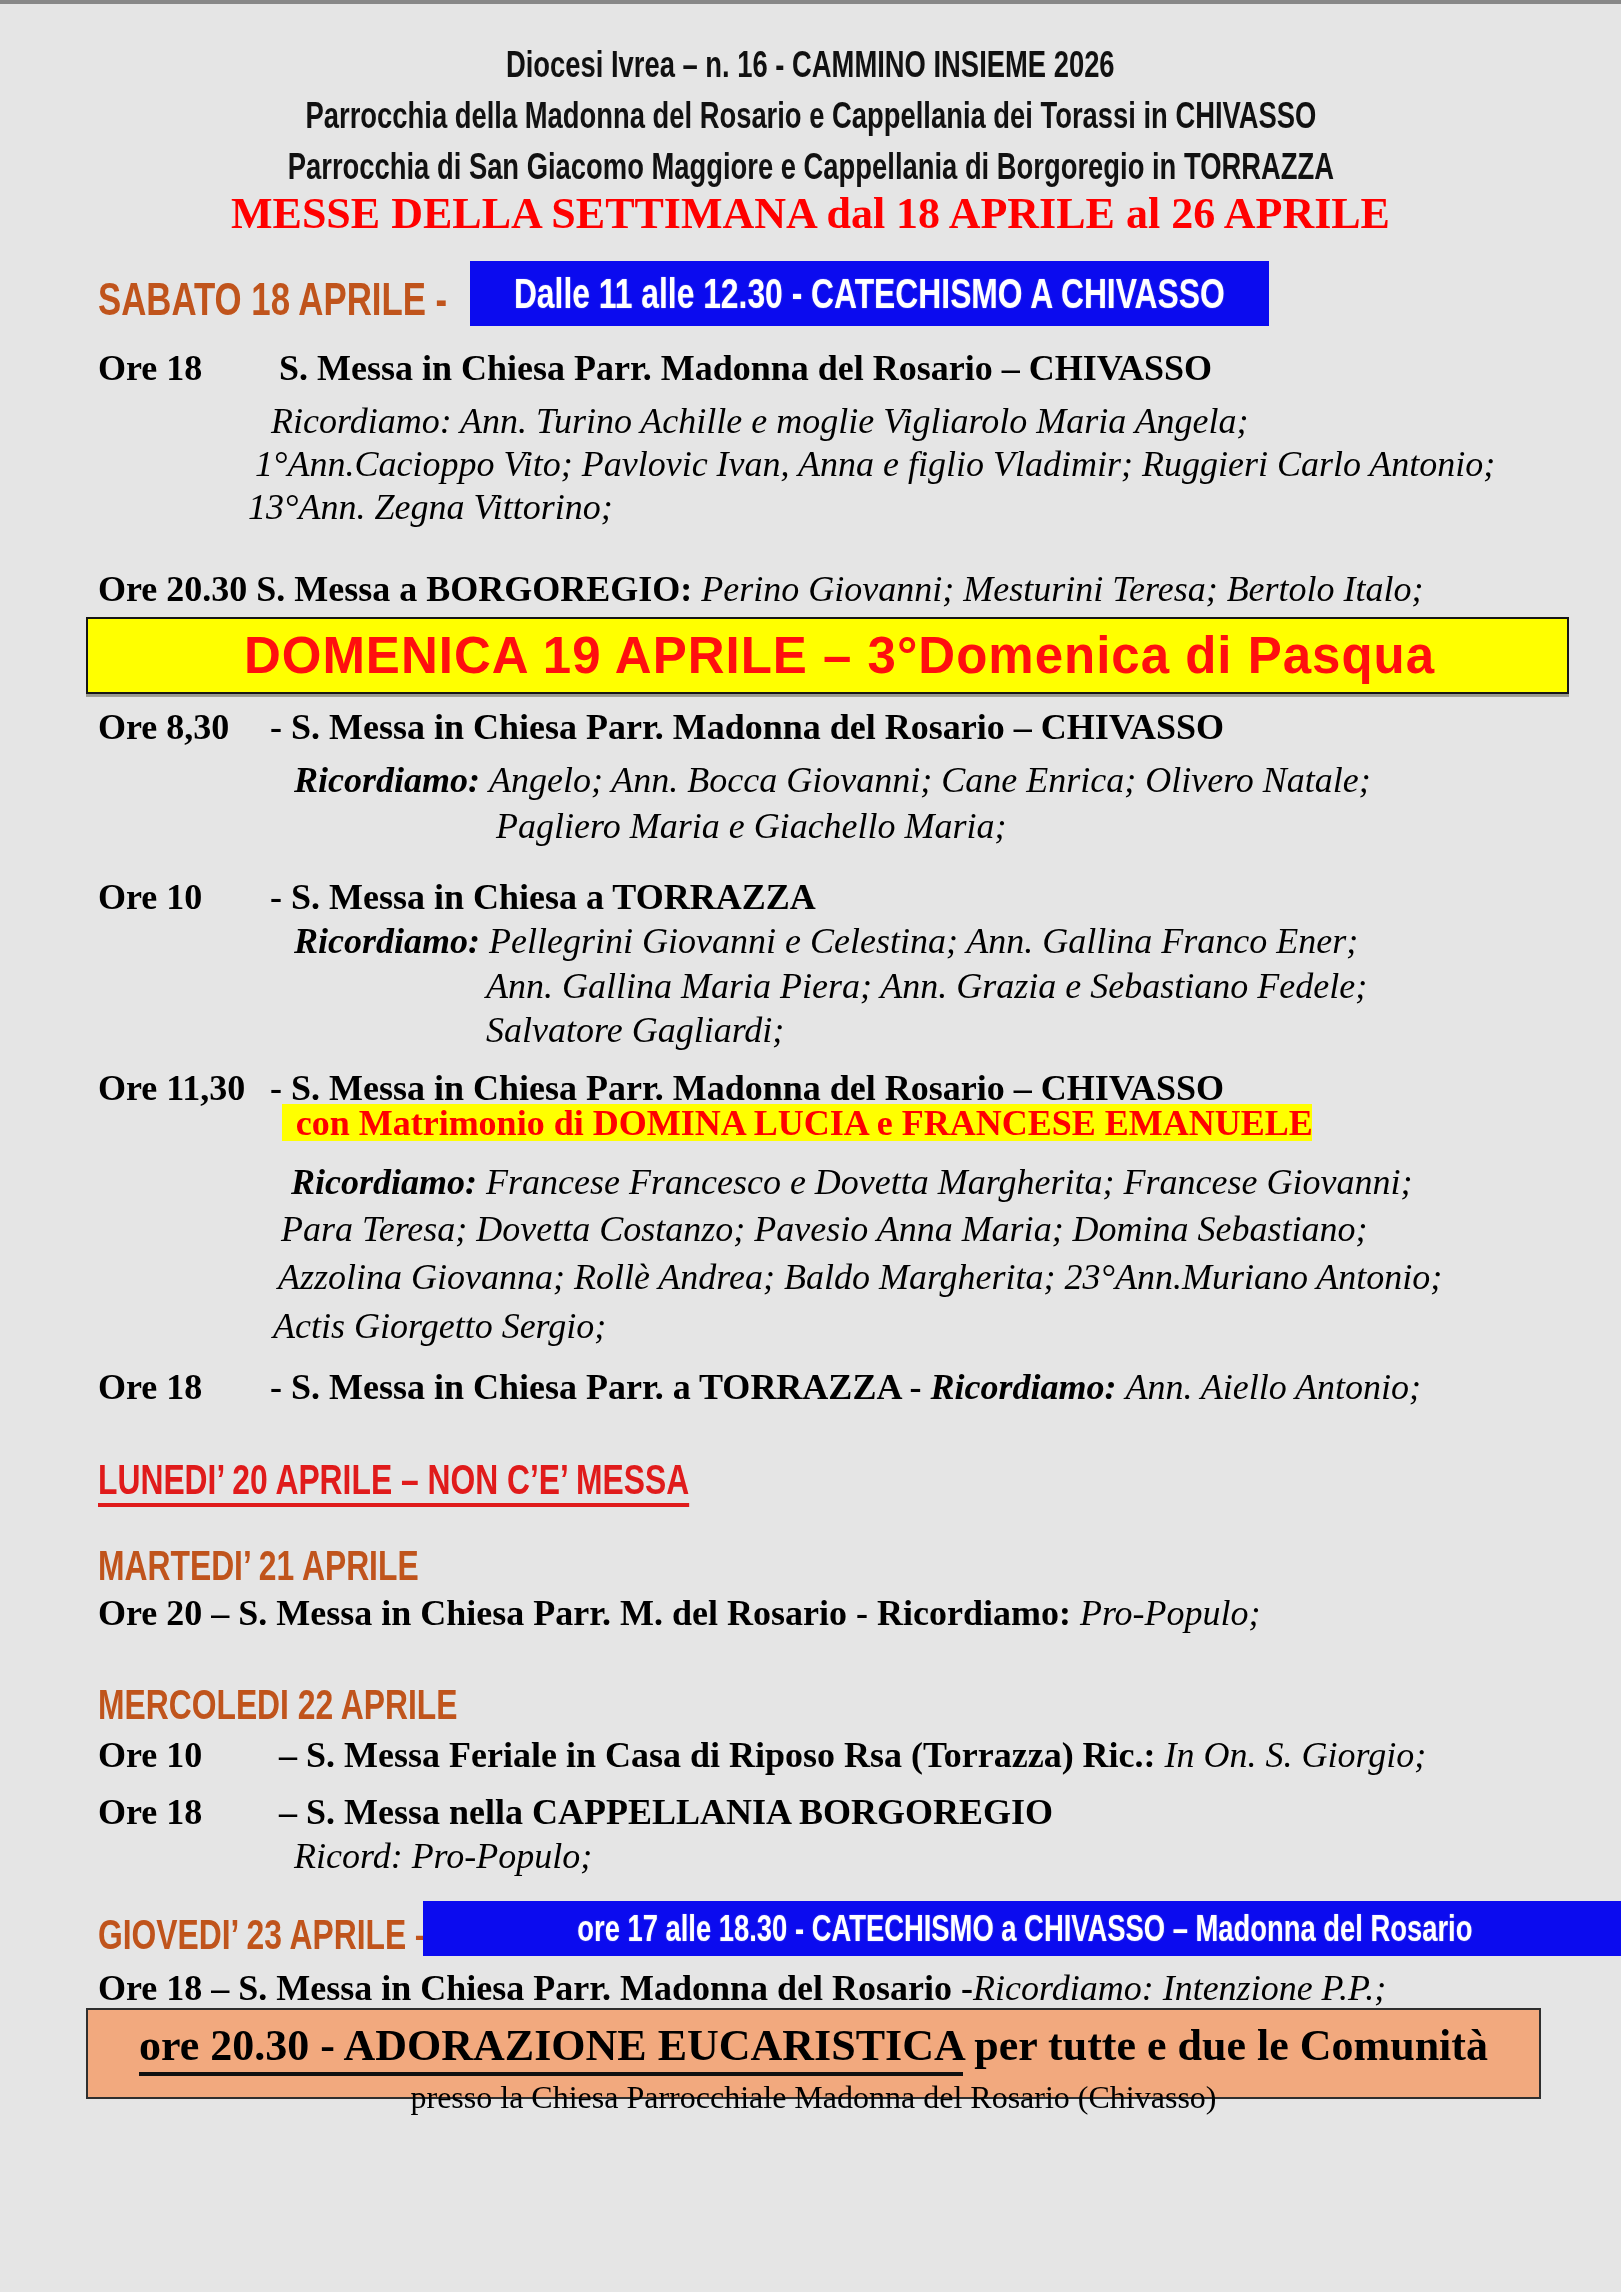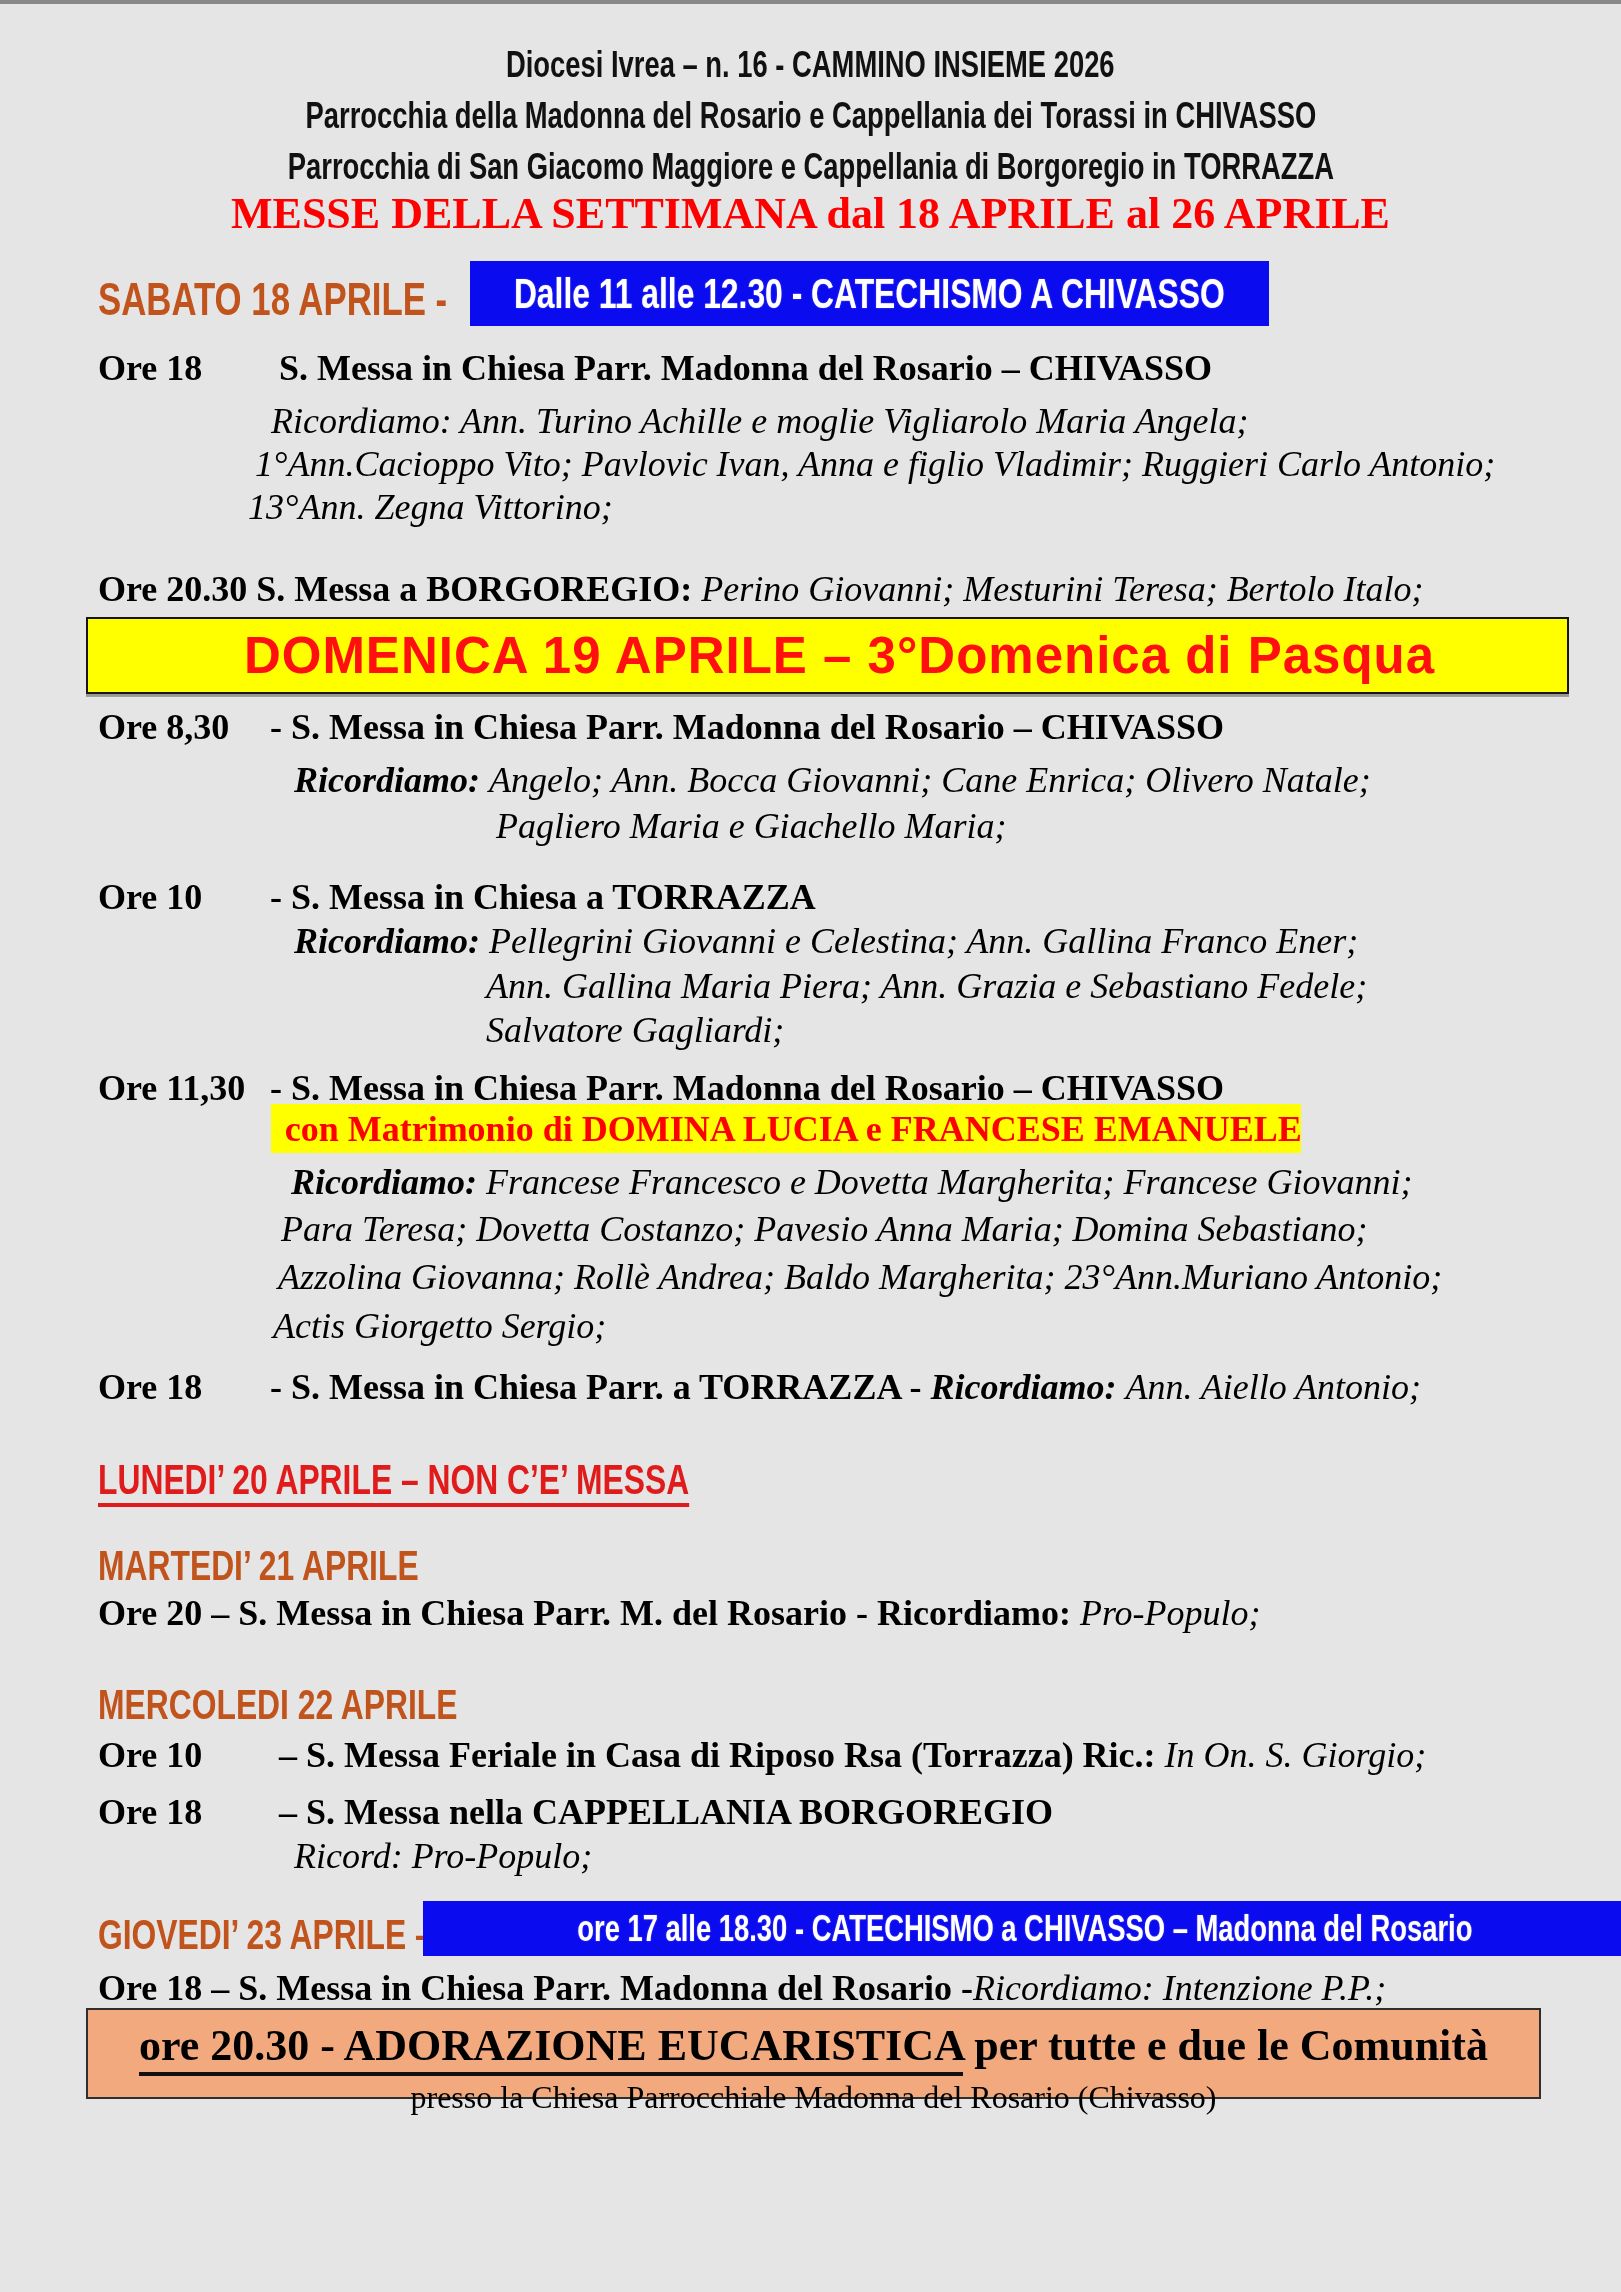--- a/index.html
+++ b/index.html
@@ -117,21 +117,21 @@
   </div>
   <div class="abs line" style="left:294px; top:916px;">
     <span class="bi">Ricordiamo: </span><span class="i">Pellegrini Giovanni e Celestina; Ann. Gallina Franco Ener;</span>
   </div>
   <div class="abs line i" style="left:486px; top:961px;">Ann. Gallina Maria Piera; Ann. Grazia e Sebastiano Fedele;</div>
   <div class="abs line i" style="left:486px; top:1005px;">Salvatore Gagliardi;</div>
 
   <div class="abs line" style="left:98px; top:1063px;">
     <span class="time w175">Ore 11,30</span><span class="b">- S. Messa in Chiesa Parr. Madonna del Rosario – CHIVASSO</span>
   </div>
-  <div class="abs wedding" style="left:271px; top:1100px; width:1030px; height:49px;">
+  <div class="abs wedding" style="left:282px; top:1100px; width:1030px; height:37px;">
     <span class="wedding-text">con Matrimonio di DOMINA LUCIA e FRANCESE EMANUELE</span>
   </div>
   <div class="abs line" style="left:291px; top:1157px;">
     <span class="bi">Ricordiamo: </span><span class="i">Francese Francesco e Dovetta Margherita; Francese Giovanni;</span>
   </div>
   <div class="abs line i" style="left:281px; top:1204px;">Para Teresa; Dovetta Costanzo; Pavesio Anna Maria; Domina Sebastiano;</div>
   <div class="abs line i" style="left:278px; top:1252px;">Azzolina Giovanna; Rollè Andrea; Baldo Margherita; 23°Ann.Muriano Antonio;</div>
   <div class="abs line i" style="left:273px; top:1301px;">Actis Giorgetto Sergio;</div>
 
   <div class="abs line" style="left:98px; top:1362px;">

